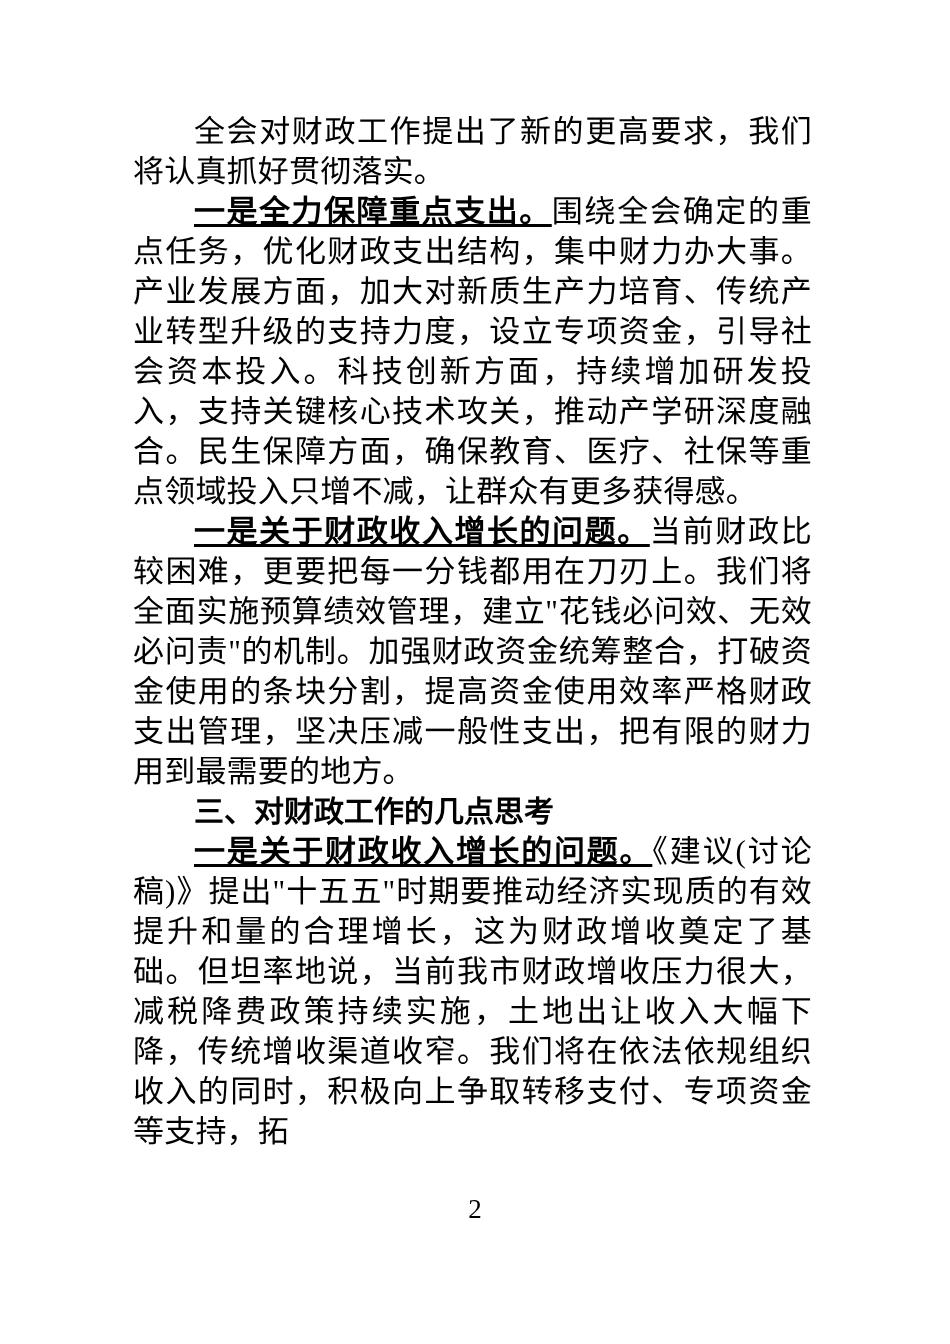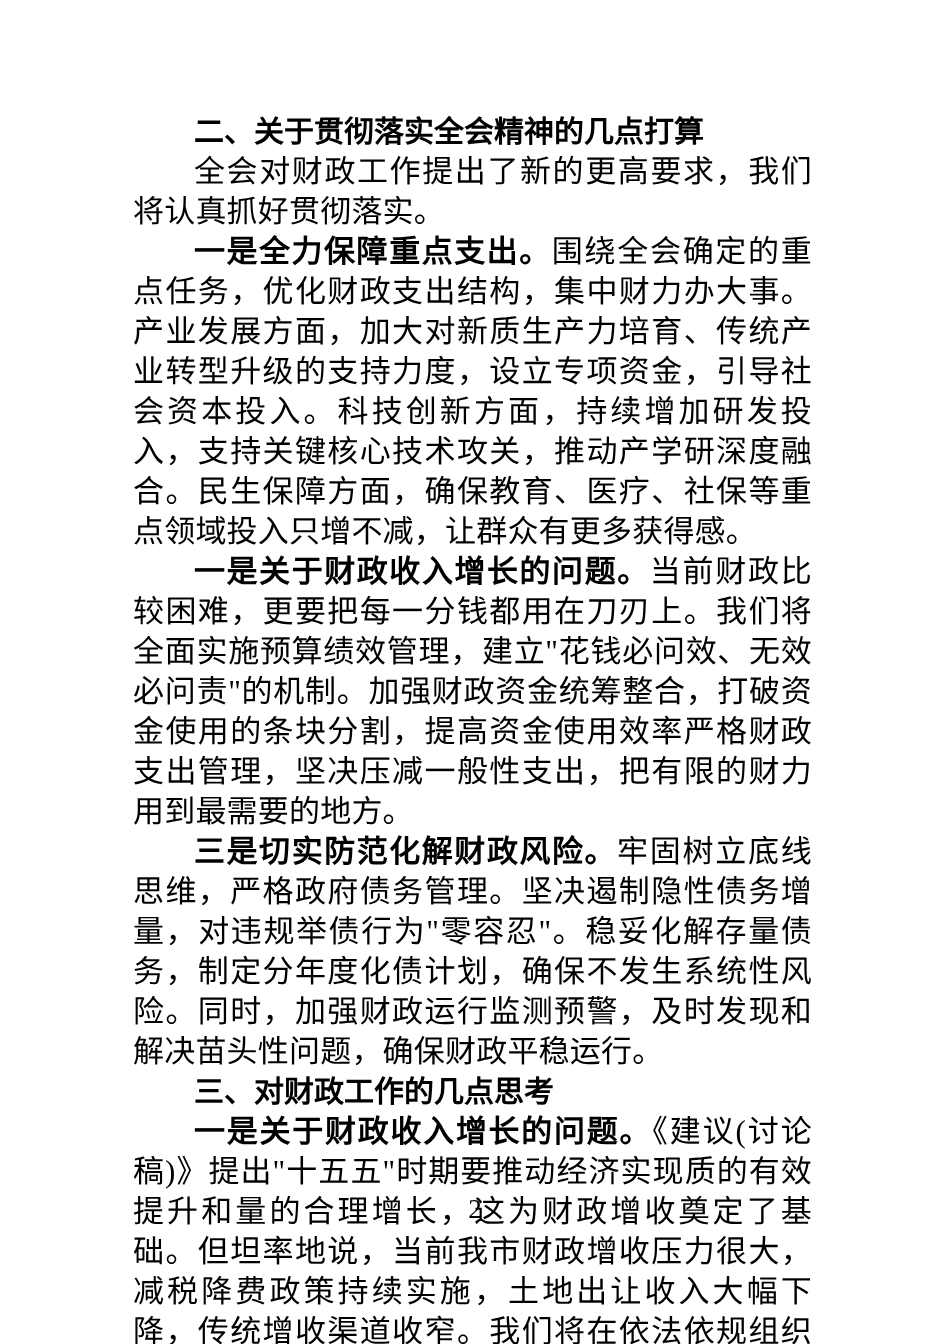--- a/index.html
+++ b/index.html
@@ -64,20 +64,21 @@
     font-family: "Liberation Serif", "DejaVu Serif", serif;
     font-weight: 400;
     text-indent: 61px;
   }
 
   
   .lead {
     font-family: "Liberation Sans", "DejaVu Sans", sans-serif;
     font-weight: 700;
     letter-spacing: 0;
+    text-decoration: underline;
   }
 
   
   .page-number {
     position: absolute;
     left: 0;
     top: 1192px;
     width: 950px;
     text-align: center;
     font-family: "Liberation Serif", "DejaVu Serif", serif;
@@ -86,24 +87,22 @@
     color: #000000;
   }
 </style>
 </head>
 <body>
 
 <div class="page">
 
   <div class="content">
 
-  <p class="heading">二、关于贯彻落实全会精神的几点打算</p>
       <p class="para"><span>全会对财政工作提出了新的更高要求，我们将认真抓好贯彻落实。</span></p>
       <p class="para"><span class="lead">一是全力保障重点支出。</span><span>围绕全会确定的重点任务，优化财政支出结构，集中财力办大事。产业发展方面，加大对新质生产力培育、传统产业转型升级的支持力度，设立专项资金，引导社会资本投入。科技创新方面，持续增加研发投入，支持关键核心技术攻关，推动产学研深度融合。民生保障方面，确保教育、医疗、社保等重点领域投入只增不减，让群众有更多获得感。</span></p>
       <p class="para"><span class="lead">一是关于财政收入增长的问题。</span><span>当前财政比较困难，更要把每一分钱都用在刀刃上。我们将全面实施预算绩效管理，建立"花钱必问效、无效必问责"的机制。加强财政资金统筹整合，打破资金使用的条块分割，提高资金使用效率严格财政支出管理，坚决压减一般性支出，把有限的财力用到最需要的地方。</span></p>
-      <p class="para"><span class="lead">三是切实防范化解财政风险。</span><span>牢固树立底线思维，严格政府债务管理。坚决遏制隐性债务增量，对违规举债行为"零容忍"。稳妥化解存量债务，制定分年度化债计划，确保不发生系统性风险。同时，加强财政运行监测预警，及时发现和解决苗头性问题，确保财政平稳运行。</span></p>
       <p class="heading">三、对财政工作的几点思考</p>
       <p class="para"><span class="lead">一是关于财政收入增长的问题。</span><span>《建议(讨论稿)》提出"十五五"时期要推动经济实现质的有效提升和量的合理增长，这为财政增收奠定了基础。但坦率地说，当前我市财政增收压力很大，减税降费政策持续实施，土地出让收入大幅下降，传统增收渠道收窄。我们将在依法依规组织收入的同时，积极向上争取转移支付、专项资金等支持，拓</span></p>
     </div>
 
   <div class="page-number">2</div>
 
 </div>
 
 </body></html>

